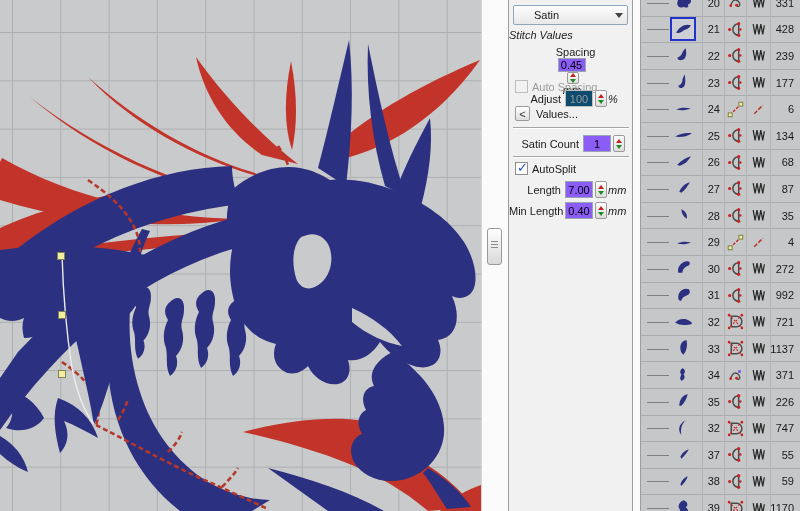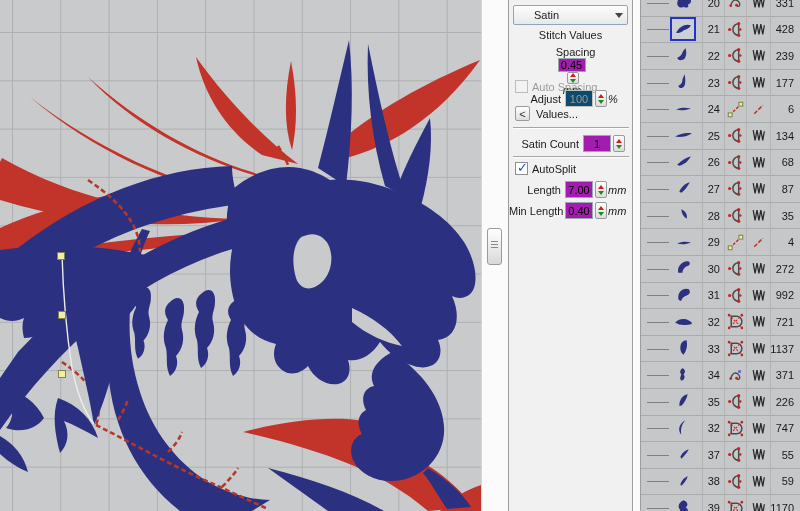--- a/index.html
+++ b/index.html
@@ -21,25 +21,25 @@
   .grip i{display:block;height:1px;background:#8a8a8a;margin:2px 3px 0 3px;}
   .grip i:first-child{margin-top:12px;}
 
   
   .props{position:absolute;left:508px;top:0;width:125px;height:511px;background:#f1f1f1;
          border-left:1px solid #9c9c9c;border-right:1px solid #9c9c9c;}
   .combo{position:absolute;left:4px;top:5px;width:115px;height:20px;border:1px solid #8ea6bd;border-radius:2px;
          background:linear-gradient(#fdfdfd,#e8e8e8);display:flex;align-items:center;padding:0 4px;}
   .combo .cval{flex:1;margin-left:16px;}
   .combo .arr{width:0;height:0;border-left:4px solid transparent;border-right:4px solid transparent;border-top:5px solid #444;}
-  .ptitle{position:absolute;left:0;top:29px;width:100%;text-align:center;color:#222;}
+  .ptitle{position:absolute;left:0;top:29px;width:100%;color:#222;font-style:italic;}
   .frow{position:absolute;left:0;width:125px;height:17px;display:flex;align-items:center;}
   .frow .lbl{width:56px;text-align:right;padding-right:4px;white-space:nowrap;}
   .frow .lbl.wide{width:74px;}
-  .frow input{width:28px;height:17px;border:1px solid #9aa7b1;background:#a21caf;text-align:center;
+  .frow input{width:28px;height:17px;border:1px solid #9aa7b1;background:#8b5cf6;text-align:center;
               font:11px "Liberation Sans",sans-serif;padding:0;}
   .frow input:disabled{color:#9a9a9a;background:#0c4a6e;border-color:#c0c0c0;}
   .spin{width:12px;height:17px;margin-left:2px;border:1px solid #9a9a9a;border-radius:2px;
         background:linear-gradient(#fefefe,#dcdcdc);display:flex;flex-direction:column;align-items:center;justify-content:center;}
   .spin .up{width:0;height:0;border-left:3px solid transparent;border-right:3px solid transparent;border-bottom:4px solid #c32222;margin-bottom:2px;}
   .spin .dn{width:0;height:0;border-left:3px solid transparent;border-right:3px solid transparent;border-top:4px solid #1f8a1f;}
   .unit{margin-left:1px;font-style:italic;}
   .cbrow{position:absolute;display:flex;align-items:center;}
   .cb{width:13px;height:13px;border:1px solid #8d8d8d;background:#fff;margin-right:4px;position:relative;}
   .cb.dis{border-color:#bdbdbd;background:#f2f2f2;}

